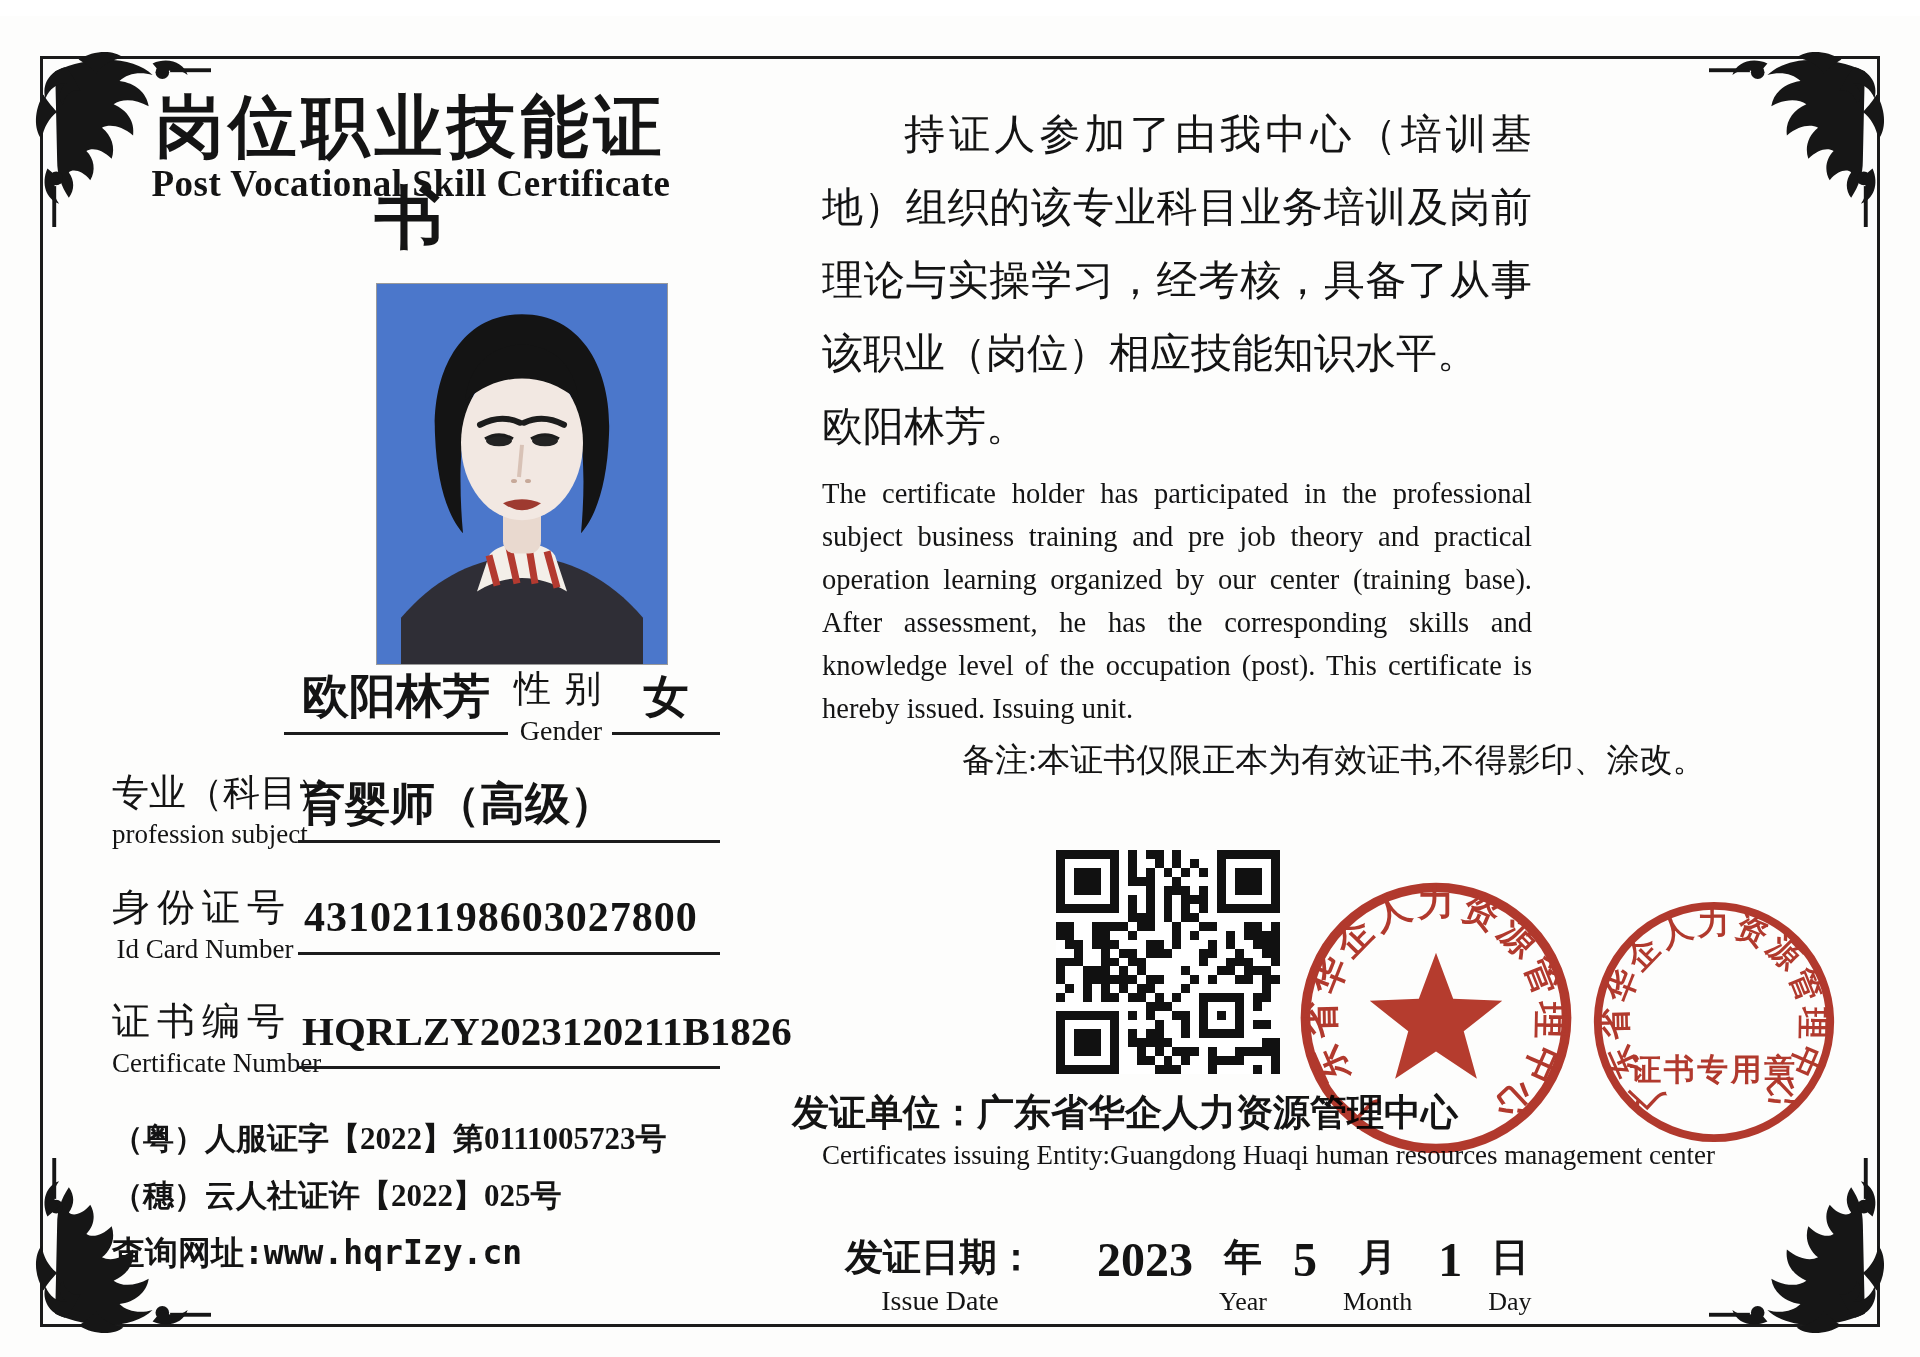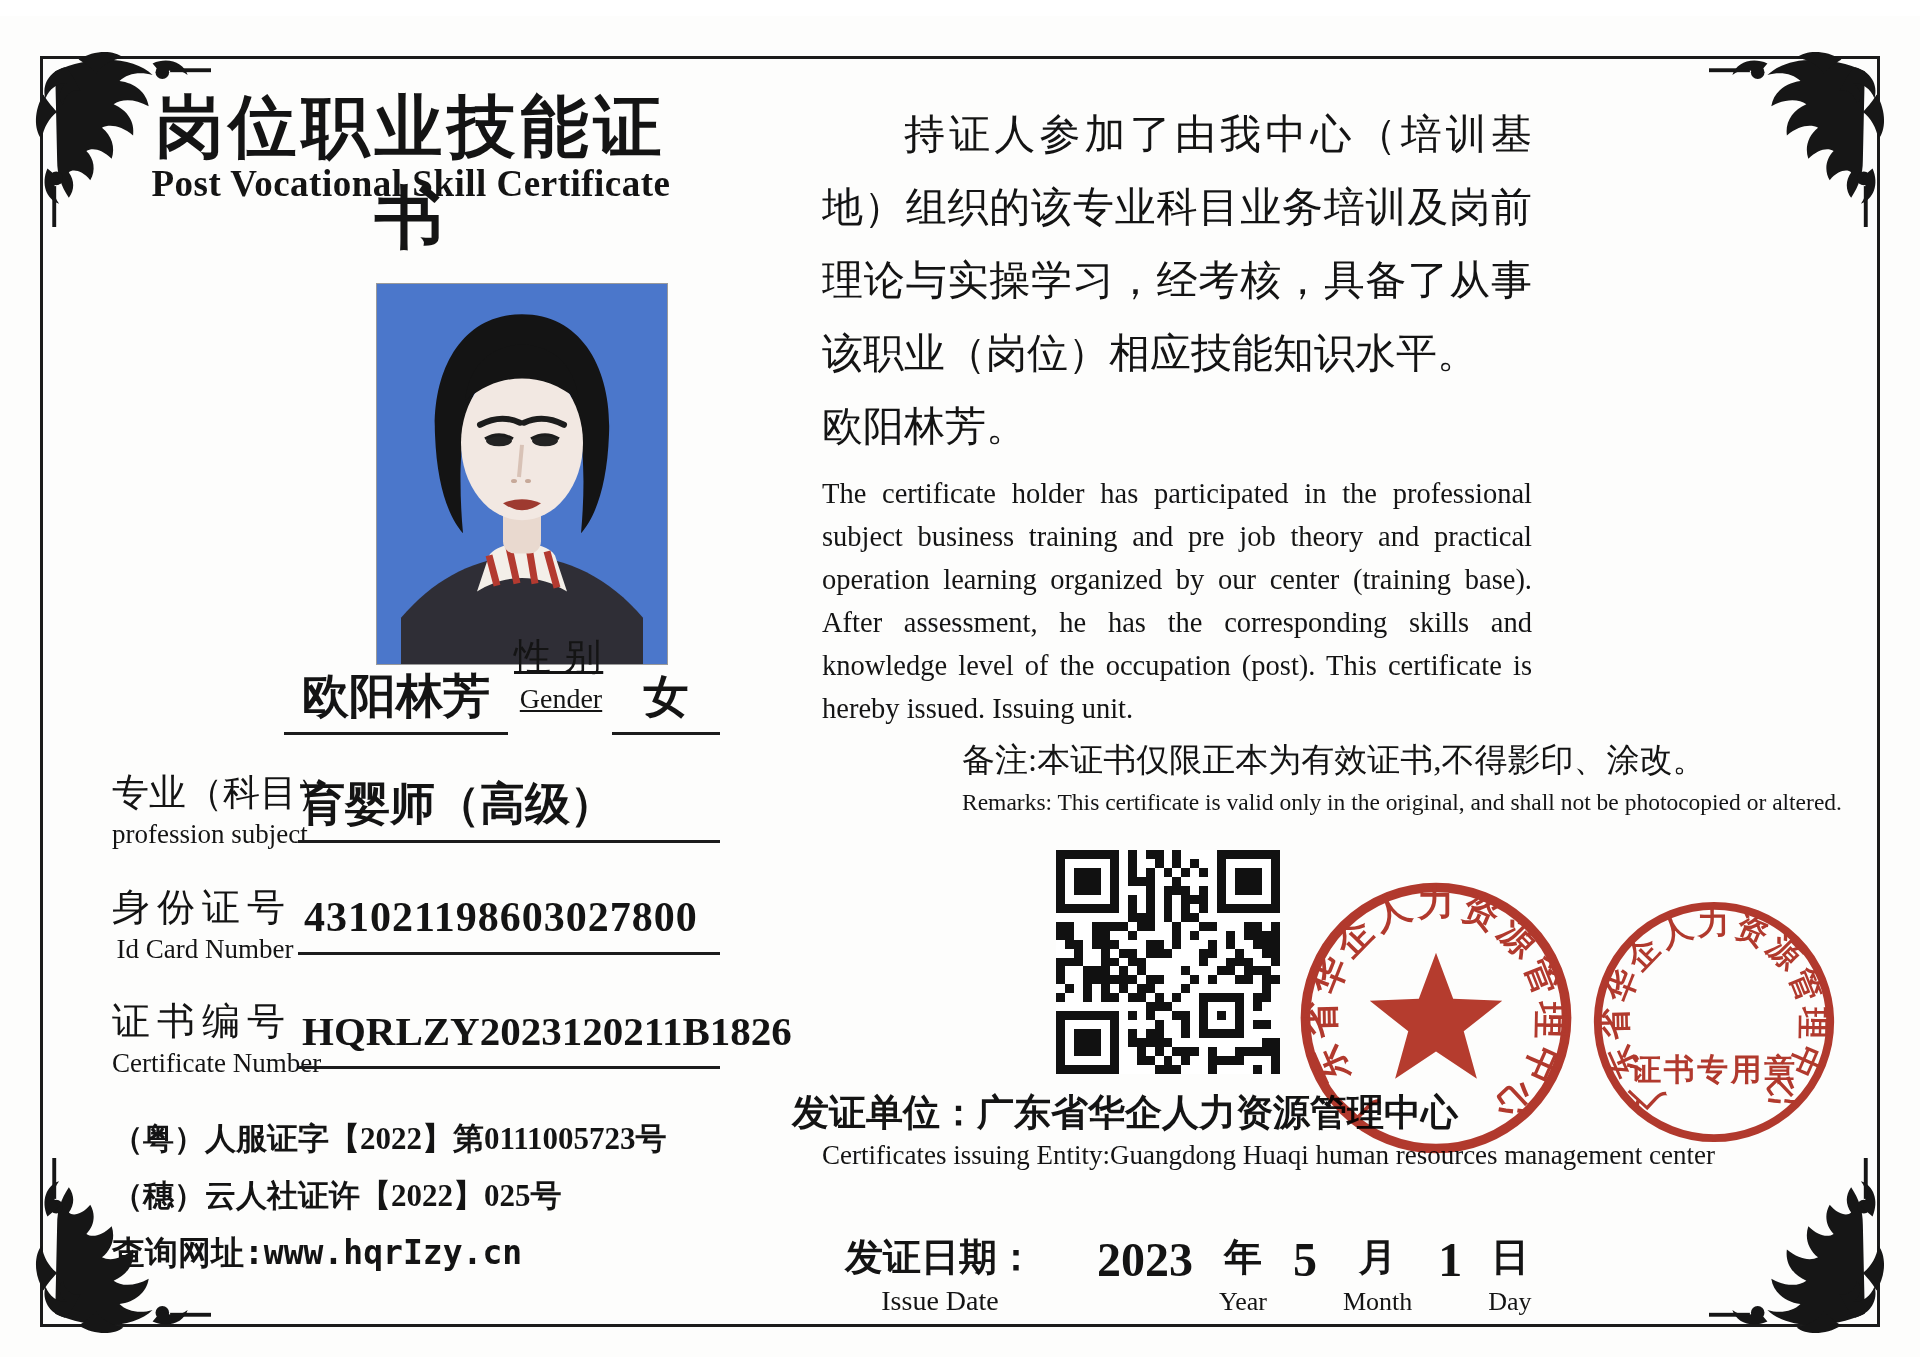--- a/index.html
+++ b/index.html
@@ -134,21 +134,21 @@
       <path d="M145,160 L142,192" stroke="#d8c2b6" stroke-width="4" fill="none"></path>
       <ellipse cx="137" cy="196" rx="3" ry="2" fill="#c7a999"></ellipse>
       <ellipse cx="151" cy="196" rx="3" ry="2" fill="#c7a999"></ellipse>
       <path d="M126,218 Q145,210 164,218 Q145,232 126,218 Z" fill="#9e3a30"></path>
     </svg>
   </div>
 
   <div class="abs uline" style="left:284px;top:636px;width:224px;height:80px;justify-content:center;">
     <span class="val" style="font-size:47px;line-height:72px;">欧阳林芳</span>
   </div>
-  <div class="abs flabel" style="left:514px;top:616px;width:94px;text-decoration:underline;">
+  <div class="abs flabel" style="left:514px;top:648px;width:94px;">
     <div class="cn">性 别</div>
     <div class="en">Gender</div>
   </div>
   <div class="abs uline" style="left:612px;top:638px;width:108px;height:78px;justify-content:center;">
     <span class="val" style="font-size:45px;line-height:70px;">女</span>
   </div>
 
   <div class="abs flabel" style="left:112px;top:752px;width:186px;">
     <div class="cn" style="letter-spacing:0;">专业（科目）</div>
     <div class="en" style="font-size:27px;">profession subject</div>
@@ -180,21 +180,20 @@
   </div>
 
   <div class="abs stmt">
     <p class="cnp">持证人参加了由我中心（培训基地）组织的该专业科目业务培训及岗前理论与实操学习，经考核，具备了从事该职业（岗位）相应技能知识水平。</p>
     <p class="cnp2">欧阳林芳。</p>
     <p class="enp">The certificate holder has participated in the professional subject business training and pre job theory and practical operation learning organized by our center (training base). After assessment, he has the corresponding skills and knowledge level of the occupation (post). This certificate is hereby issued. Issuing unit.</p>
   </div>
 
   <div class="abs remarks">
     <div class="cn">备注:本证书仅限正本为有效证书,不得影印、涂改。</div>
-    <div class="en">Remarks: This certificate is valid only in the original, and shall not be photocopied or altered.</div>
   </div>
 
   <div class="abs qr">
     <svg id="qr-svg" viewBox="0 0 25 25" shape-rendering="crispEdges">
         <rect x="0" y="0" width="25" height="25" fill="#ffffff"></rect>
         <rect x="8" y="0" width="1" height="1" fill="#111"></rect>
         <rect x="10" y="0" width="1" height="1" fill="#111"></rect>
         <rect x="11" y="0" width="1" height="1" fill="#111"></rect>
         <rect x="13" y="0" width="1" height="1" fill="#111"></rect>
         <rect x="8" y="1" width="1" height="1" fill="#111"></rect>

